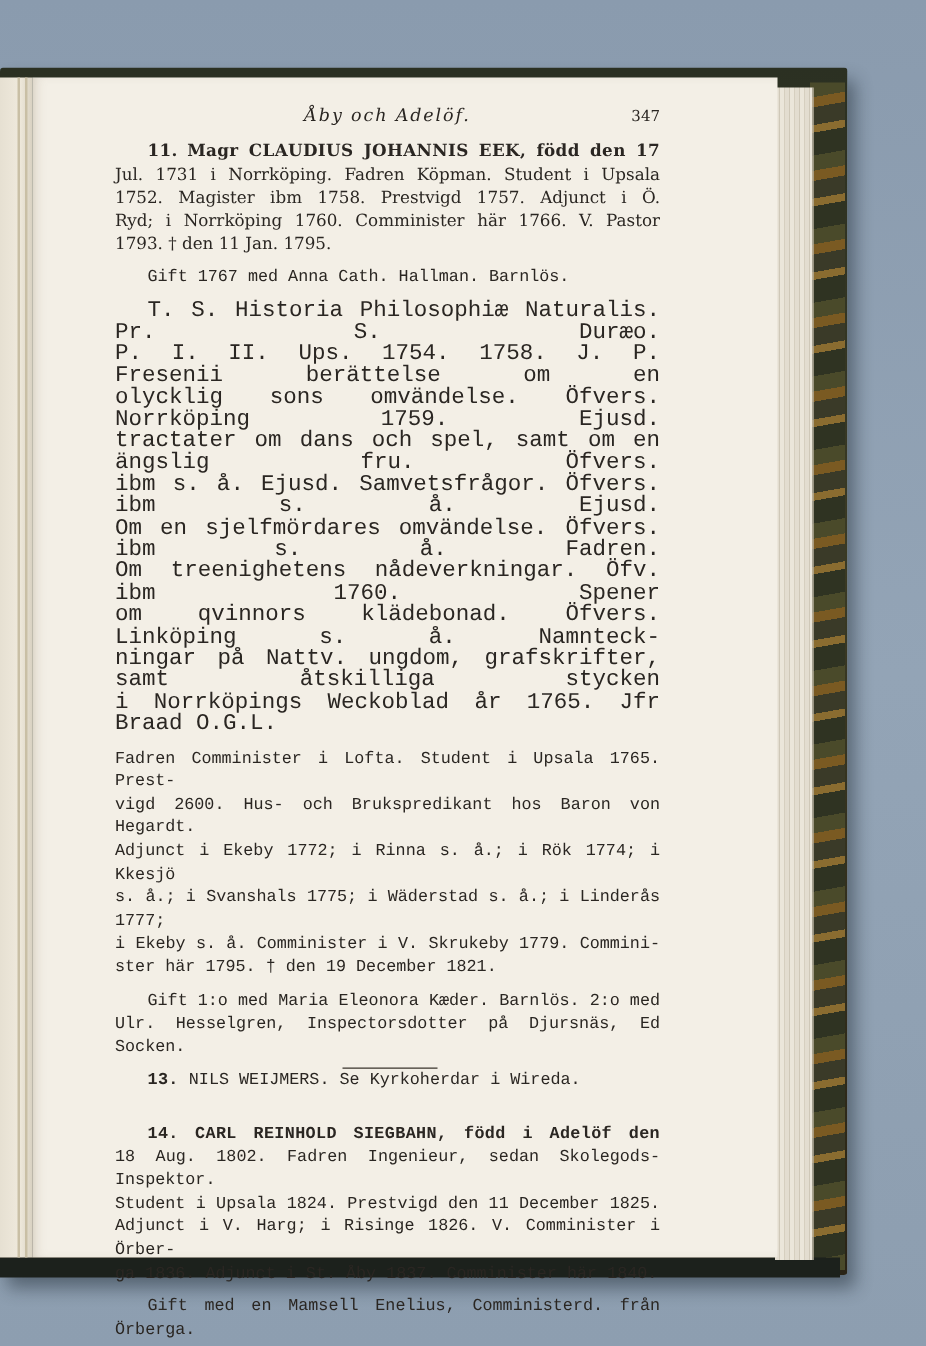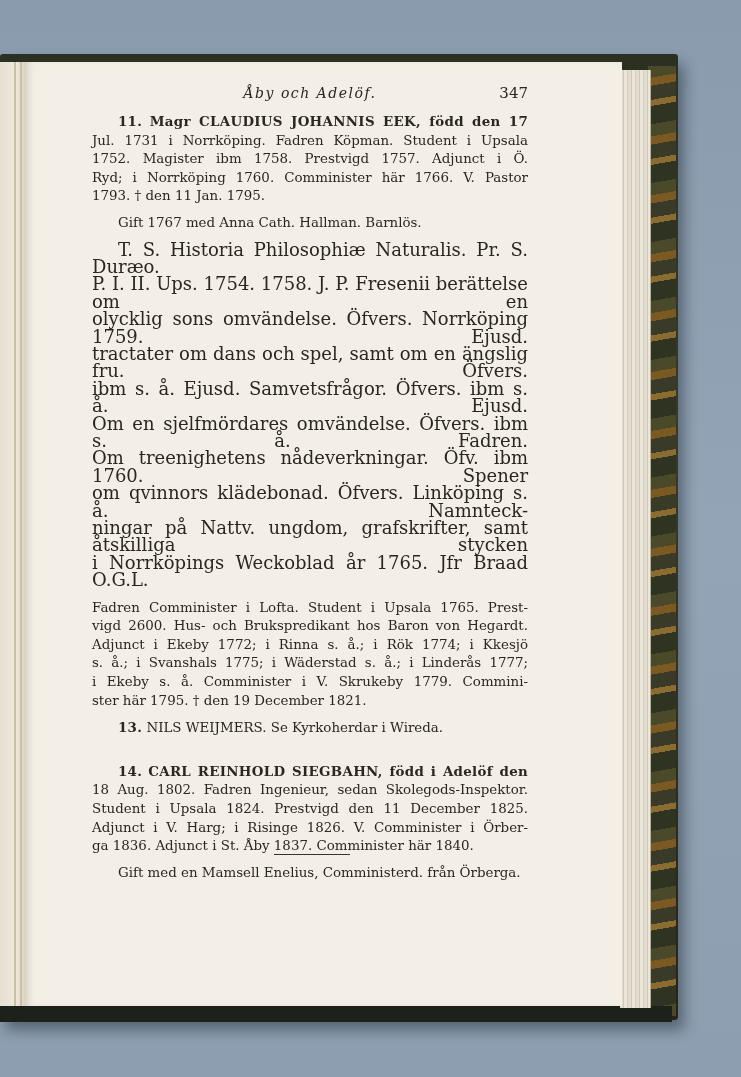--- a/index.html
+++ b/index.html
@@ -57,27 +57,27 @@
       line-height:18.6px;
     }
     .running-head {
       position:relative; height:22px; margin-bottom:6px;
     }
     .running-title {
       position:absolute; left:0; right:0; text-align:center;
       font-style:italic; letter-spacing:1.5px; font-size:14px;
     }
     .page-number {
-      position:absolute; right:0; top:0; font-size:15px;
+      position:absolute; right:0; top:0; font-size:12px;
     }
     .para {
       margin:0; text-align:justify; text-indent:26px;
       hyphens:manual;
     }
-    .para + .para { margin-top:8px; }
+    .para + .para { margin-top:8px;font-family:Liberation Mono, monospace; }
     .bold { font-weight:bold; letter-spacing:0.3px; }
     .line { display:block; text-align:justify; text-align-last:justify; }
     .line.last { text-align-last:left; }
     .line.first { text-indent:26px; }
     .rule {
       position:absolute; left:274px; top:854px; width:76px; height:1px; background:#3a342d;
     }
   </style>
 </head>
 <body>
@@ -121,20 +121,24 @@
   </div>
 
   <div class="para" style="text-indent:0;margin-top:10px">
     <span class="line">Fadren Comminister i Lofta. Student i Upsala 1765. Prest-</span>
     <span class="line">vigd 2600. Hus- och Brukspredikant hos Baron von Hegardt.</span>
     <span class="line">Adjunct i Ekeby 1772; i Rinna s. å.; i Rök 1774; i Kkesjö</span>
     <span class="line">s. å.; i Svanshals 1775; i Wäderstad s. å.; i Linderås 1777;</span>
     <span class="line">i Ekeby s. å. Comminister i V. Skrukeby 1779. Commini-</span>
     <span class="line last">ster här 1795. † den 19 December 1821.</span>
   </div>
+  <div class="para" style="text-indent:0;margin-top:8px">
+    <span class="line first">Gift 1:o med Maria Eleonora Kæder. Barnlös. 2:o med</span>
+    <span class="line last">Ulr. Hesselgren, Inspectorsdotter på Djursnäs, Ed Socken.</span>
+  </div>
 
   <div class="para" style="text-indent:0;margin-top:8px">
     <span class="line first last"><span class="bold">13.</span> <span>NILS WEIJMERS. Se Kyrkoherdar i Wireda.</span></span>
   </div>
 
   <div class="para" style="text-indent:0;margin-top:24px">
     <span class="line first"><span class="bold">14.</span> <span class="bold">CARL REINHOLD SIEGBAHN, född i Adelöf den</span></span>
     <span class="line">18 Aug. 1802. Fadren Ingenieur, sedan Skolegods-Inspektor.</span>
     <span class="line">Student i Upsala 1824. Prestvigd den 11 December 1825.</span>
     <span class="line">Adjunct i V. Harg; i Risinge 1826. V. Comminister i Örber-</span>

